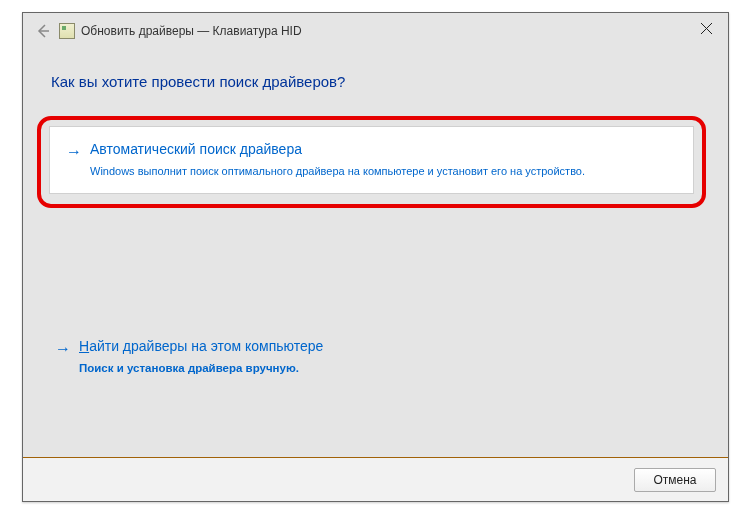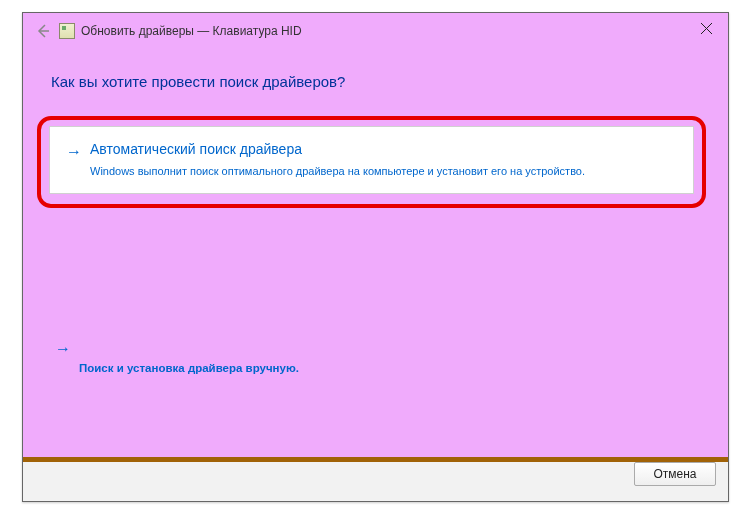--- a/index.html
+++ b/index.html
@@ -11,21 +11,21 @@
       overflow: hidden;
       position: relative;
     }
     .window {
       position: absolute;
       left: 22px;
       top: 12px;
       width: 707px;
       height: 490px;
       border: 1px solid #666;
-      background: #f0abfc;
+      background: #e5e5e5;
       box-shadow: 0 1px 2px rgba(0,0,0,0.2);
     }
     .title-bar {
       height: 36px;
       display: flex;
       align-items: center;
       padding: 0 0 0 6px;
       position: relative;
     }
     .back-arrow {
@@ -120,23 +120,24 @@
     }
     .option-2 .option-title { font-size: 14px; }
     .option-2 .u { text-decoration: underline; }
     .option-2 .option-desc { font-weight: 600; font-size: 11.5px; }
     .footer {
       position: absolute;
       bottom: 0;
       left: 0;
       right: 0;
       height: 44px;
-      border-top: 5px solid #a16207;
+      border-top: 1px solid #a16207;
       background: #f2f2f2;
       display: flex;
+      align-items: center;
       justify-content: flex-end;
       padding-right: 12px;
     }
     .cancel-btn {
       min-width: 82px;
       height: 24px;
       border: 1px solid #aaa;
       background: linear-gradient(to bottom, #fff, #efefef);
       font-size: 12px;
       color: #222;
@@ -175,20 +176,21 @@
           <span class="arrow-icon">→</span>
           <span class="option-title">Автоматический поиск драйвера</span>
         </div>
         <div class="option-desc">Windows выполнит поиск оптимального драйвера на компьютере и установит его на устройство.</div>
       </div>
     </div>
 
     <div class="option-2">
       <div class="option-row">
         <span class="arrow-icon">→</span>
+        <span class="option-title"><span class="u">Н</span><span>айти драйверы на этом компьютере</span></span>
       </div>
       <div class="option-desc">Поиск и установка драйвера вручную.</div>
     </div>
   </div>
 
   <div class="footer">
     <button class="cancel-btn">Отмена</button>
   </div>
 </div>
 

